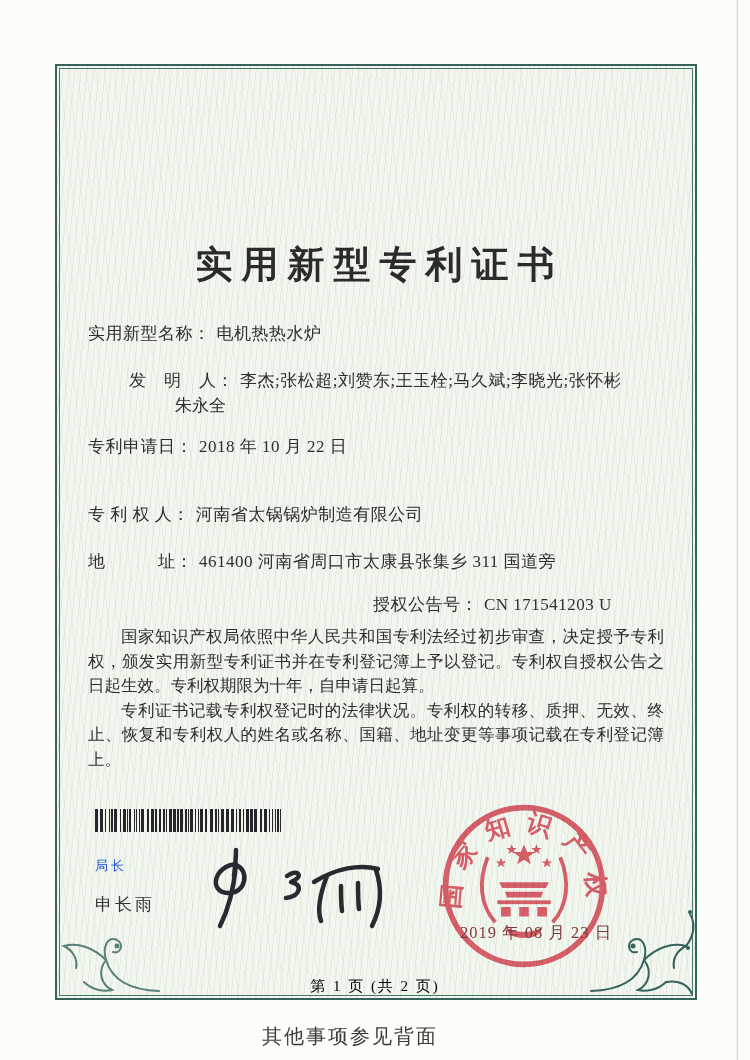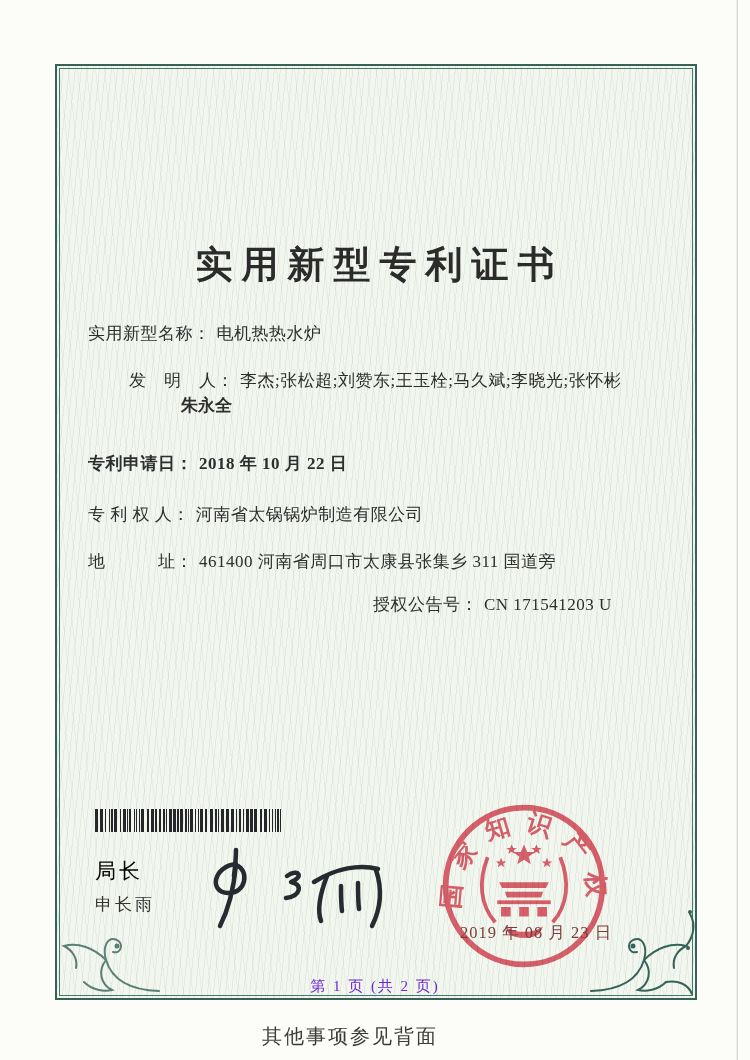--- a/index.html
+++ b/index.html
@@ -42,47 +42,47 @@
     position:absolute;left:0;top:240px;width:750px;text-align:center;
     font-size:37px;font-weight:600;color:#2b2b2b;
     letter-spacing:9px;text-indent:9px;
   }
   
   .row{position:absolute;left:88px;font-size:17px;color:#2e2e2e;white-space:nowrap;text-align:right;}
   .row .lbl{letter-spacing:.5px;}
   .row .val{margin-left:6px;letter-spacing:.5px;}
   .r-name{top:322px;}
   .r-inventors{top:369px;margin-left:41px;}
-  .r-inventors2{top:394px;left:181px;font-weight:bold;}
+  .r-inventors2{top:394px;left:175px;}
   .r-patno{top:419px;}
-  .r-filing{top:452px;font-weight:bold;}
+  .r-filing{top:435px;}
   .r-patentee{top:503px;}
   .r-address{top:550px;}
   .r-grant{top:593px;}
   .r-grant .pair2{position:absolute;left:285px;top:0;white-space:nowrap;}
   
   .body-text{
     position:absolute;left:88px;top:625px;width:576px;
     font-size:16.5px;line-height:24.5px;color:#2e2e2e;
     text-align:justify;
   }
   .body-text p{margin:0;text-indent:2em;}
   
   .barcode{position:absolute;left:95px;top:809px;width:190px;height:23px;}
-  .officer-title{position:absolute;left:95px;top:857px;font-size:21px;letter-spacing:3px;color:#000000;font-family:"Liberation Sans","DejaVu Sans",sans-serif;}
+  .officer-title{position:absolute;left:95px;top:857px;font-size:13px;letter-spacing:3px;color:#1d4ed8;font-family:"Liberation Sans","DejaVu Sans",sans-serif;}
   .officer-name{position:absolute;left:95px;top:893px;font-size:17px;letter-spacing:3px;color:#333;font-family:"Liberation Sans","DejaVu Sans",sans-serif;}
   .signature{position:absolute;left:190px;top:838px;width:210px;height:95px;}
   .seal{position:absolute;left:438px;top:800px;width:172px;height:172px;opacity:.88;mix-blend-mode:multiply;}
   .seal-date{
     position:absolute;left:460px;top:922px;
     font-size:16.5px;letter-spacing:1px;color:#7b3a3a;white-space:nowrap;
   }
   .page-info{
     position:absolute;left:0;top:977px;width:750px;text-align:center;
-    font-size:15px;color:#6d28d9;letter-spacing:2px;
+    font-size:15px;color:#000000;letter-spacing:2px;
   }
   .back-note{
     position:absolute;left:0;top:1023px;width:700px;text-align:center;
     font-size:20px;color:#3a3a3a;letter-spacing:2px;
   }
   .ornament{position:absolute;pointer-events:none;}
   .orn-br{right:44px;bottom:52px;width:120px;height:110px;}
   .orn-bl{left:44px;bottom:52px;width:120px;height:110px;transform:scaleX(-1);opacity:.8;}
 </style>
 </head>
@@ -282,20 +282,24 @@
   </div>
 
   <div class="row r-address">
     <span class="lbl">地　　　址：</span><span class="val">461400 河南省周口市太康县张集乡 311 国道旁</span>
   </div>
 
   <div class="row r-grant">
     <span class="pair2"><span class="lbl">授权公告号：</span><span class="val">CN 171541203 U</span></span>
   </div>
 
+  <div class="body-text">
+    <p>国家知识产权局依照中华人民共和国专利法经过初步审查，决定授予专利权，颁发实用新型专利证书并在专利登记簿上予以登记。专利权自授权公告之日起生效。专利权期限为十年，自申请日起算。</p>
+    <p>专利证书记载专利权登记时的法律状况。专利权的转移、质押、无效、终止、恢复和专利权人的姓名或名称、国籍、地址变更等事项记载在专利登记簿上。</p>
+  </div>
 
   <div class="barcode">
     <svg id="barcode-svg" width="190" height="23" viewBox="0 0 190 23" shape-rendering="crispEdges">
         <rect x="0" y="0" width="3" height="23" fill="#26262a"></rect>
         <rect x="5" y="0" width="3" height="23" fill="#26262a"></rect>
         <rect x="10" y="0" width="1" height="23" fill="#26262a"></rect>
         <rect x="14" y="0" width="1" height="23" fill="#26262a"></rect>
         <rect x="16" y="0" width="2" height="23" fill="#26262a"></rect>
         <rect x="19" y="0" width="3" height="23" fill="#26262a"></rect>
         <rect x="25" y="0" width="1" height="23" fill="#26262a"></rect>

